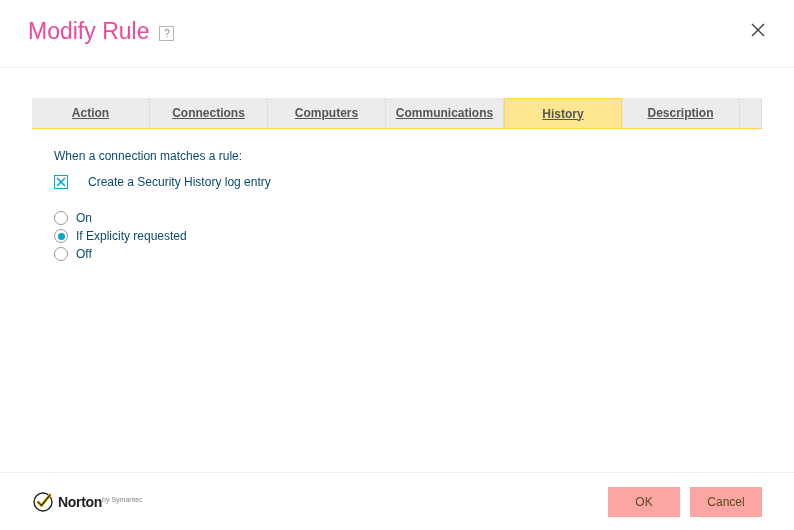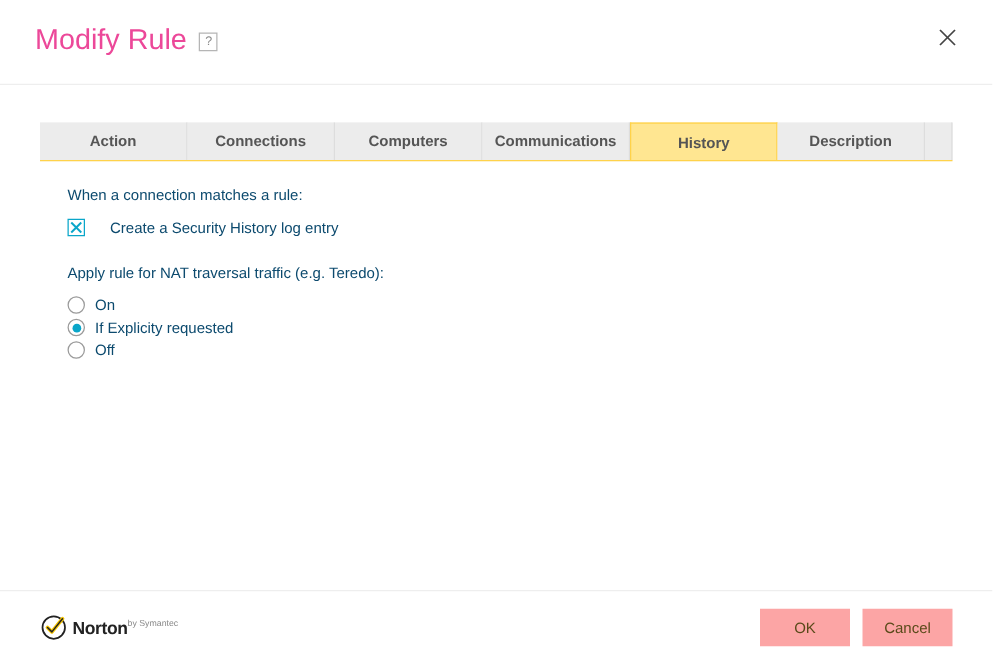--- a/index.html
+++ b/index.html
@@ -66,20 +66,21 @@
     height: 30px;
     display: flex;
     align-items: center;
     justify-content: center;
     font-size: 12px;
     color: #555;
     background: #ececec;
     border-right: 1px solid #dddddd;
     cursor: pointer;
     font-weight: 600;
+    text-decoration: underline;
   }
   .tab.active {
     background: #ffe691;
     border: 1px solid #ffd24a;
     border-bottom: none;
     margin-bottom: -1px;
   }
   .tab-spacer {
     flex: 1;
     background: #ececec;
@@ -222,21 +223,20 @@
     <div class="checkbox-row">
       <span class="checkbox">
         <svg width="10" height="10" viewBox="0 0 10 10">
           <line x1="1" y1="1" x2="9" y2="9" stroke="#0aa6c9" stroke-width="1.6"></line>
           <line x1="9" y1="1" x2="1" y2="9" stroke="#0aa6c9" stroke-width="1.6"></line>
         </svg>
       </span>
       <span>Create a Security History log entry</span>
     </div>
 
-    <div class="section-label">Apply rule for NAT traversal traffic (e.g. Teredo):</div>
 
     <div class="radio-group">
       <div class="radio-row">
         <span class="radio"></span>
         <span>On</span>
       </div>
       <div class="radio-row">
         <span class="radio selected"></span>
         <span>If Explicity requested</span>
       </div>

